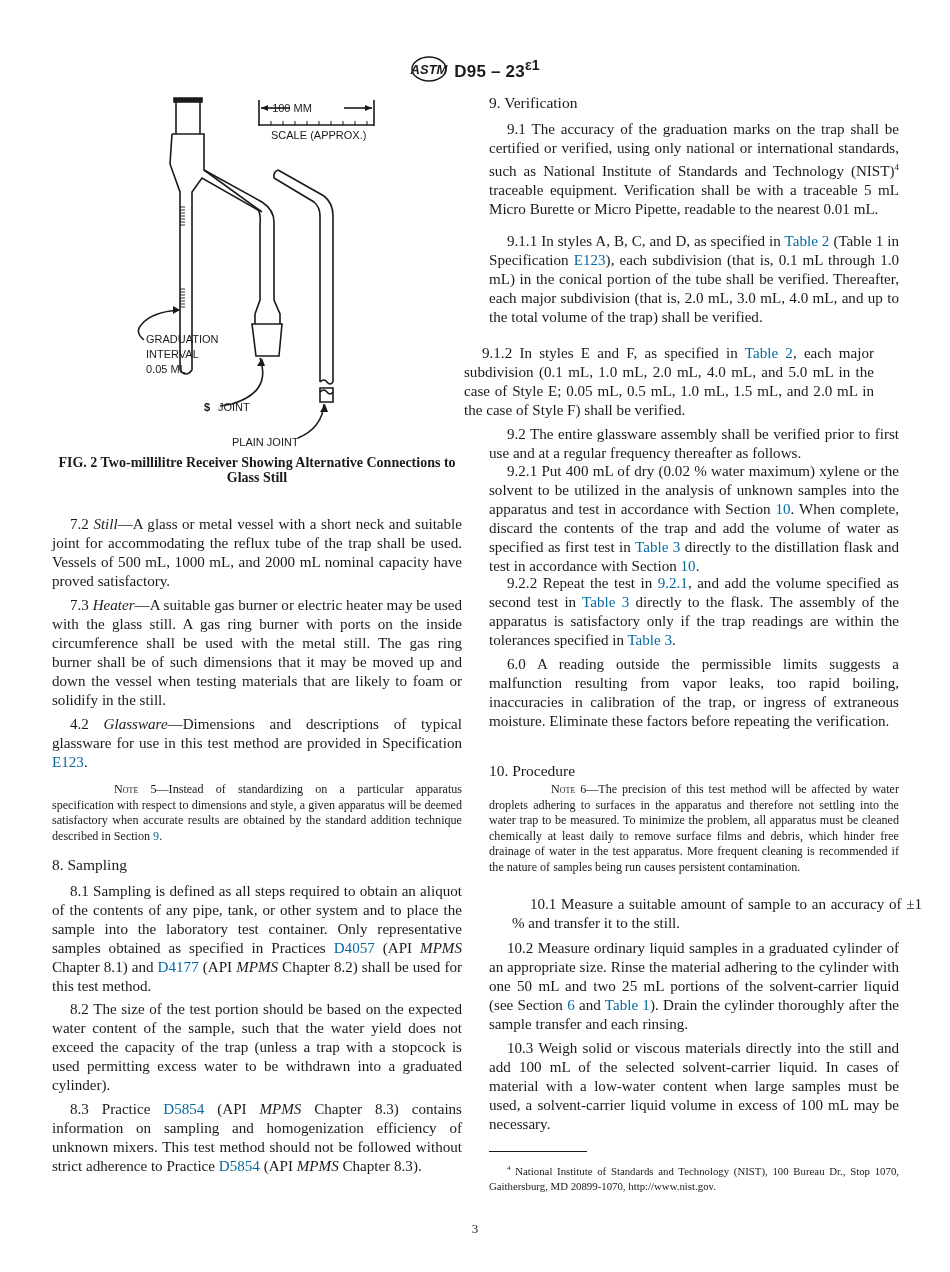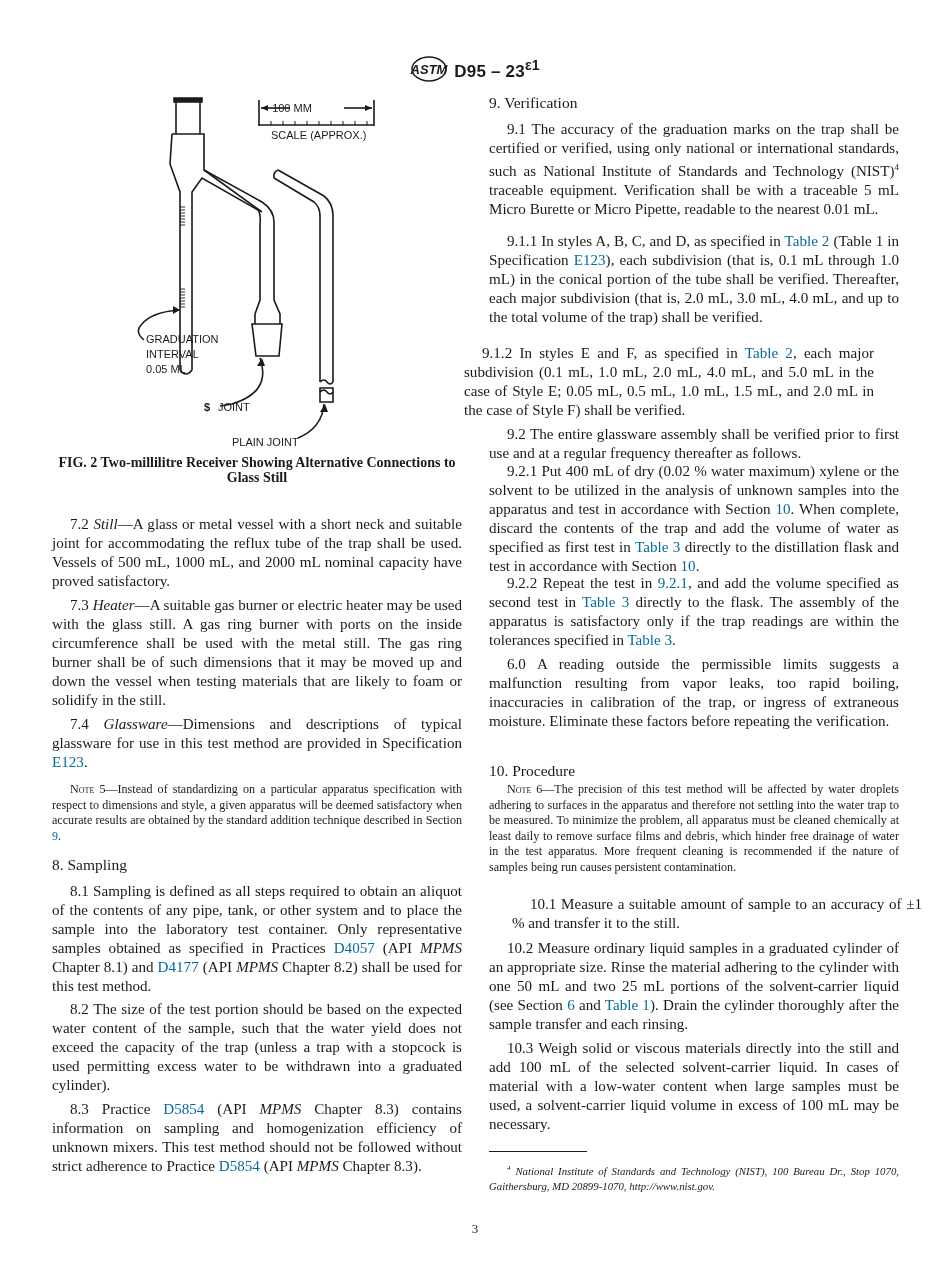--- a/index.html
+++ b/index.html
@@ -6,30 +6,30 @@
   body { width: 950px; height: 1272px; position: relative; overflow: hidden; color: #1a1a1a; }
 
   
   .page-header { position: absolute; top: 55px; left: 0; width: 950px; display: flex; justify-content: center; align-items: center; }
   .astm-logo { width: 38px; height: 28px; margin-right: 6px; }
   .doc-id { font-family: "Liberation Sans", sans-serif; font-weight: bold; font-size: 17px; letter-spacing: 0.2px; }
   .doc-id sup { font-size: 14px; font-weight: bold; }
 
   .p { font-family: "Liberation Serif", serif; font-size: 15.1px; line-height: 18.9px; text-align: justify; margin: 0; text-indent: 18px; hyphens: none; }
   .note { font-family: "Liberation Serif", serif; font-size: 12.1px; line-height: 15.5px; text-align: justify; margin: 0; text-indent: 18px; }
-  .note .note-label { font-variant: small-caps; }
+  .note .note-label { font-variant: small-caps; margin-left: 44px; }
   .h { font-family: "Liberation Serif", serif; font-weight: normal; font-size: 15.5px; margin: 0; }
   .link { color: #0369a1; }
   em { font-style: italic; }
 
   .figure { position: absolute; left: 52px; top: 92px; width: 410px; height: 360px; }
   .fig-caption { position: absolute; left: 52px; top: 455px; width: 410px; text-align: center; font-family: Liberation Serif, serif; font-weight: bold; font-size: 14px; line-height: 15px; }
 
   .footnote-rule { position: absolute; left: 489px; top: 1151px; width: 98px; height: 1px; background: #1a1a1a; }
-  .footnote { position: absolute; left: 489px; top: 1161px; width: 410px; font-family: "Liberation Serif", serif; font-size: 10.8px; line-height: 15.5px; text-align: justify; text-indent: 18px; font-style: italic; }
+  .footnote { position: absolute; left: 489px; top: 1161px; width: 410px; font-family: "Liberation Serif", serif; font-size: 10.8px; line-height: 15.5px; text-align: justify; text-indent: 18px; }
   .footnote sup { font-size: 7px; }
 
   .page-number { position: absolute; top: 1221px; left: 0; width: 950px; text-align: center; font-family: "Liberation Serif", serif; font-size: 13px; }
   .abs { position: absolute; }
 </style>
 </head>
 <body>
 
 <div class="page-header">
   <svg class="astm-logo" viewBox="0 0 38 28">
@@ -118,21 +118,21 @@
 
 <div class="fig-caption">
   <div>FIG. 2 Two-millilitre Receiver Showing Alternative Connections to</div>
   <div>Glass Still</div>
 </div>
 
 <p class="p abs" style="left:52px;top:515px;width:410px;"><span>7.2</span> <em>Still</em><span>—A glass or metal vessel with a short neck and suitable joint for accommodating the reflux tube of the trap shall be used. Vessels of 500 mL, 1000 mL, and 2000 mL nominal capacity have proved satisfactory.</span></p>
 
 <p class="p abs" style="left:52px;top:596px;width:410px;"><span>7.3</span> <em>Heater</em><span>—A suitable gas burner or electric heater may be used with the glass still. A gas ring burner with ports on the inside circumference shall be used with the metal still. The gas ring burner shall be of such dimensions that it may be moved up and down the vessel when testing materials that are likely to foam or solidify in the still.</span></p>
 
-<p class="p abs" style="left:52px;top:715px;width:410px;"><span>7.4</span> <em>Glassware</em><span>—Dimensions and descriptions of typical glassware for use in this test method are provided in Specification </span><a class="link">E123</a><span>.</span></p>
+<p class="p abs" style="left:52px;top:715px;width:410px;"><span>4.2</span> <em>Glassware</em><span>—Dimensions and descriptions of typical glassware for use in this test method are provided in Specification </span><a class="link">E123</a><span>.</span></p>
 
 <p class="note abs" style="left:52px;top:782px;width:410px;"><span class="note-label">Note 5</span><span>—Instead of standardizing on a particular apparatus specification with respect to dimensions and style, a given apparatus will be deemed satisfactory when accurate results are obtained by the standard addition technique described in Section </span><a class="link">9</a><span>.</span></p>
 
 <h3 class="h abs" style="left:52px;top:856px;">8.  Sampling</h3>
 
 <p class="p abs" style="left:52px;top:882px;width:410px;"><span>8.1</span><span> Sampling is defined as all steps required to obtain an aliquot of the contents of any pipe, tank, or other system and to place the sample into the laboratory test container. Only representative samples obtained as specified in Practices </span><a class="link">D4057</a><span> (API </span><em>MPMS</em><span> Chapter 8.1) and </span><a class="link">D4177</a><span> (API </span><em>MPMS</em><span> Chapter 8.2) shall be used for this test method.</span></p>
 
 <p class="p abs" style="left:52px;top:1000px;width:410px;"><span>8.2</span><span> The size of the test portion should be based on the expected water content of the sample, such that the water yield does not exceed the capacity of the trap (unless a trap with a stopcock is used permitting excess water to be withdrawn into a graduated cylinder).</span></p>
 
 <p class="p abs" style="left:52px;top:1100px;width:410px;"><span>8.3</span><span> Practice </span><a class="link">D5854</a><span> (API </span><em>MPMS</em><span> Chapter 8.3) contains information on sampling and homogenization efficiency of unknown mixers. This test method should not be followed without strict adherence to Practice </span><a class="link">D5854</a><span> (API </span><em>MPMS</em><span> Chapter 8.3).</span></p>

